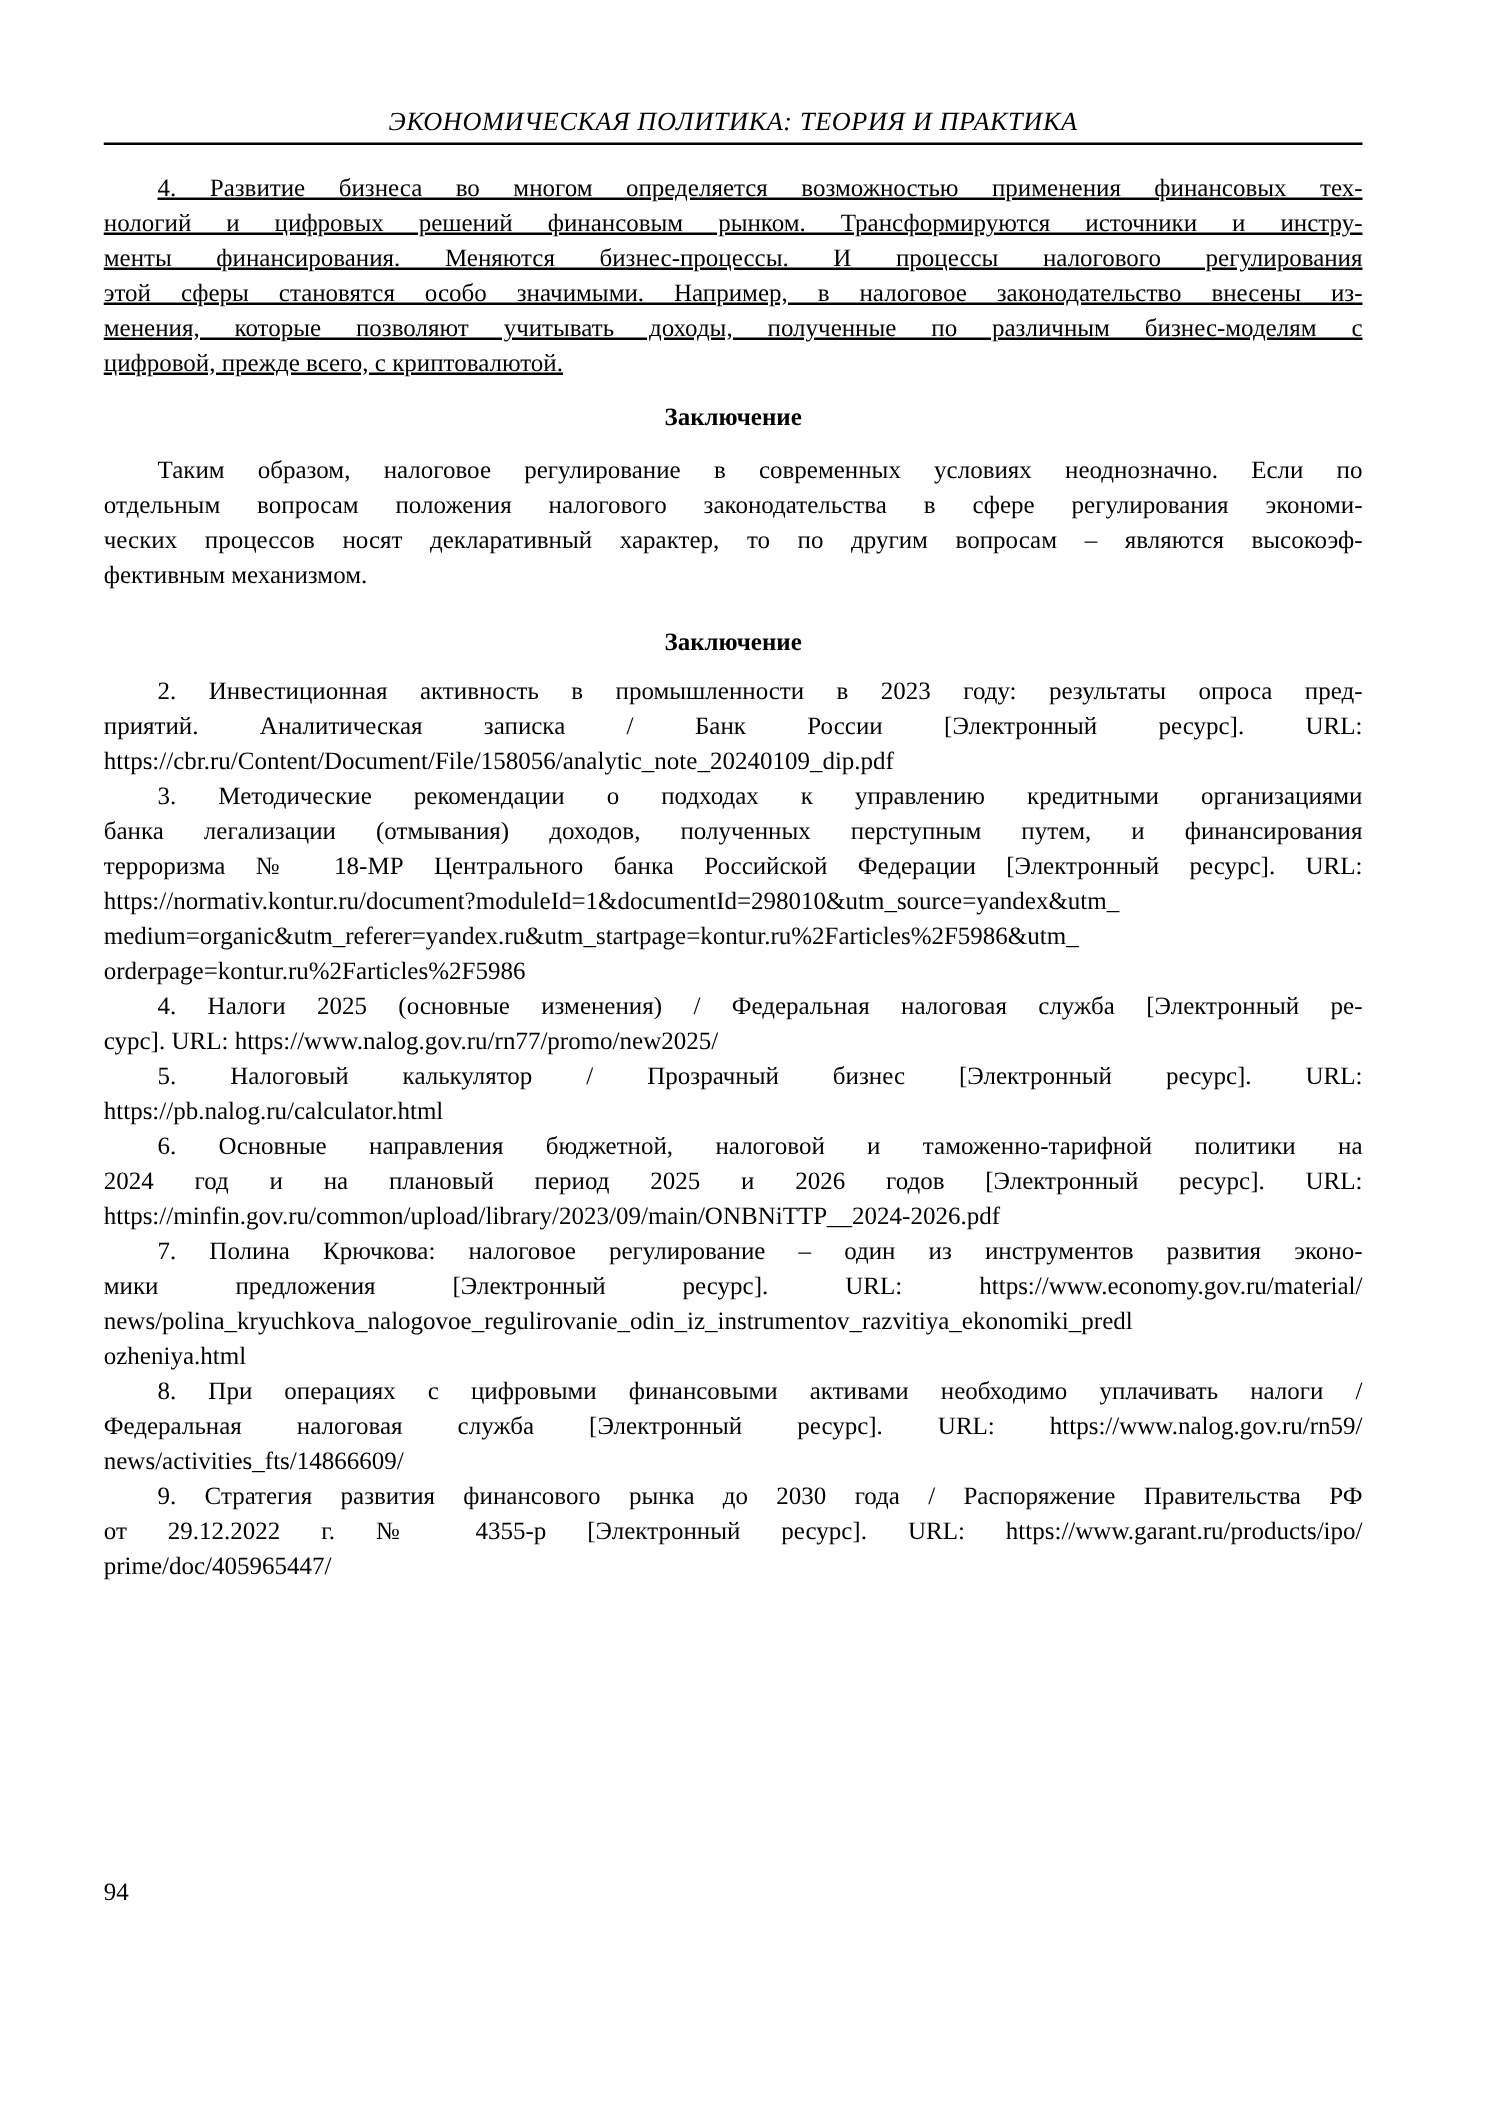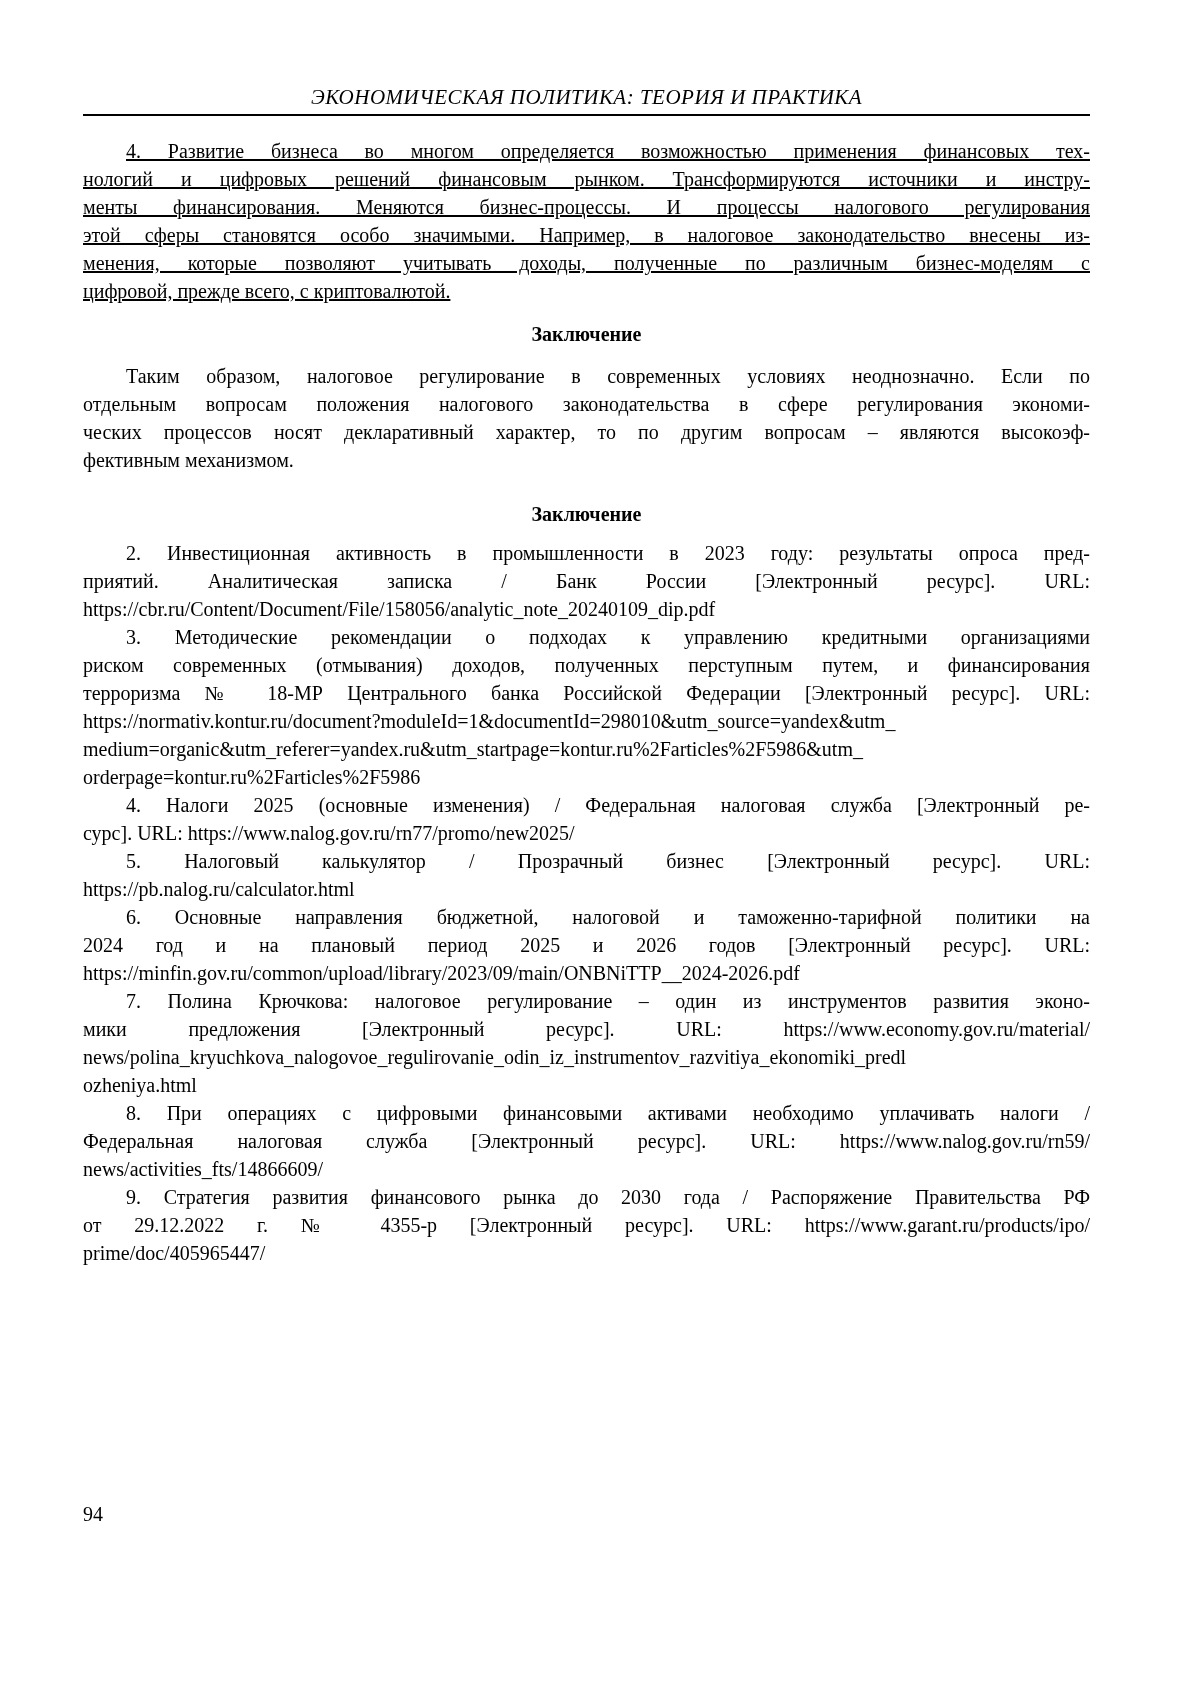--- a/index.html
+++ b/index.html
@@ -101,21 +101,21 @@
 
 
       <div class="ref">
         <div class="ln j first">2. Инвестиционная активность в промышленности в 2023 году: результаты опроса пред-</div>
         <div class="ln j">приятий. Аналитическая записка / Банк России [Электронный ресурс]. URL:</div>
         <div class="ln">https://cbr.ru/Content/Document/File/158056/analytic_note_20240109_dip.pdf</div>
       </div>
 
       <div class="ref">
         <div class="ln j first">3. Методические рекомендации о подходах к управлению кредитными организациями</div>
-        <div class="ln j">риском современных (отмывания) доходов, полученных перступным путем, и финансирования</div>
+        <div class="ln j">банка легализации (отмывания) доходов, полученных перступным путем, и финансирования</div>
         <div class="ln j">терроризма № 18-МР Центрального банка Российской Федерации [Электронный ресурс]. URL:</div>
         <div class="ln j">https://normativ.kontur.ru/document?moduleId=1&amp;documentId=298010&amp;utm_source=yandex&amp;utm_</div>
         <div class="ln j">medium=organic&amp;utm_referer=yandex.ru&amp;utm_startpage=kontur.ru%2Farticles%2F5986&amp;utm_</div>
         <div class="ln">orderpage=kontur.ru%2Farticles%2F5986</div>
       </div>
 
       <div class="ref">
         <div class="ln j first">4. Налоги 2025 (основные изменения) / Федеральная налоговая служба [Электронный ре-</div>
         <div class="ln">сурс]. URL: https://www.nalog.gov.ru/rn77/promo/new2025/</div>
       </div>

